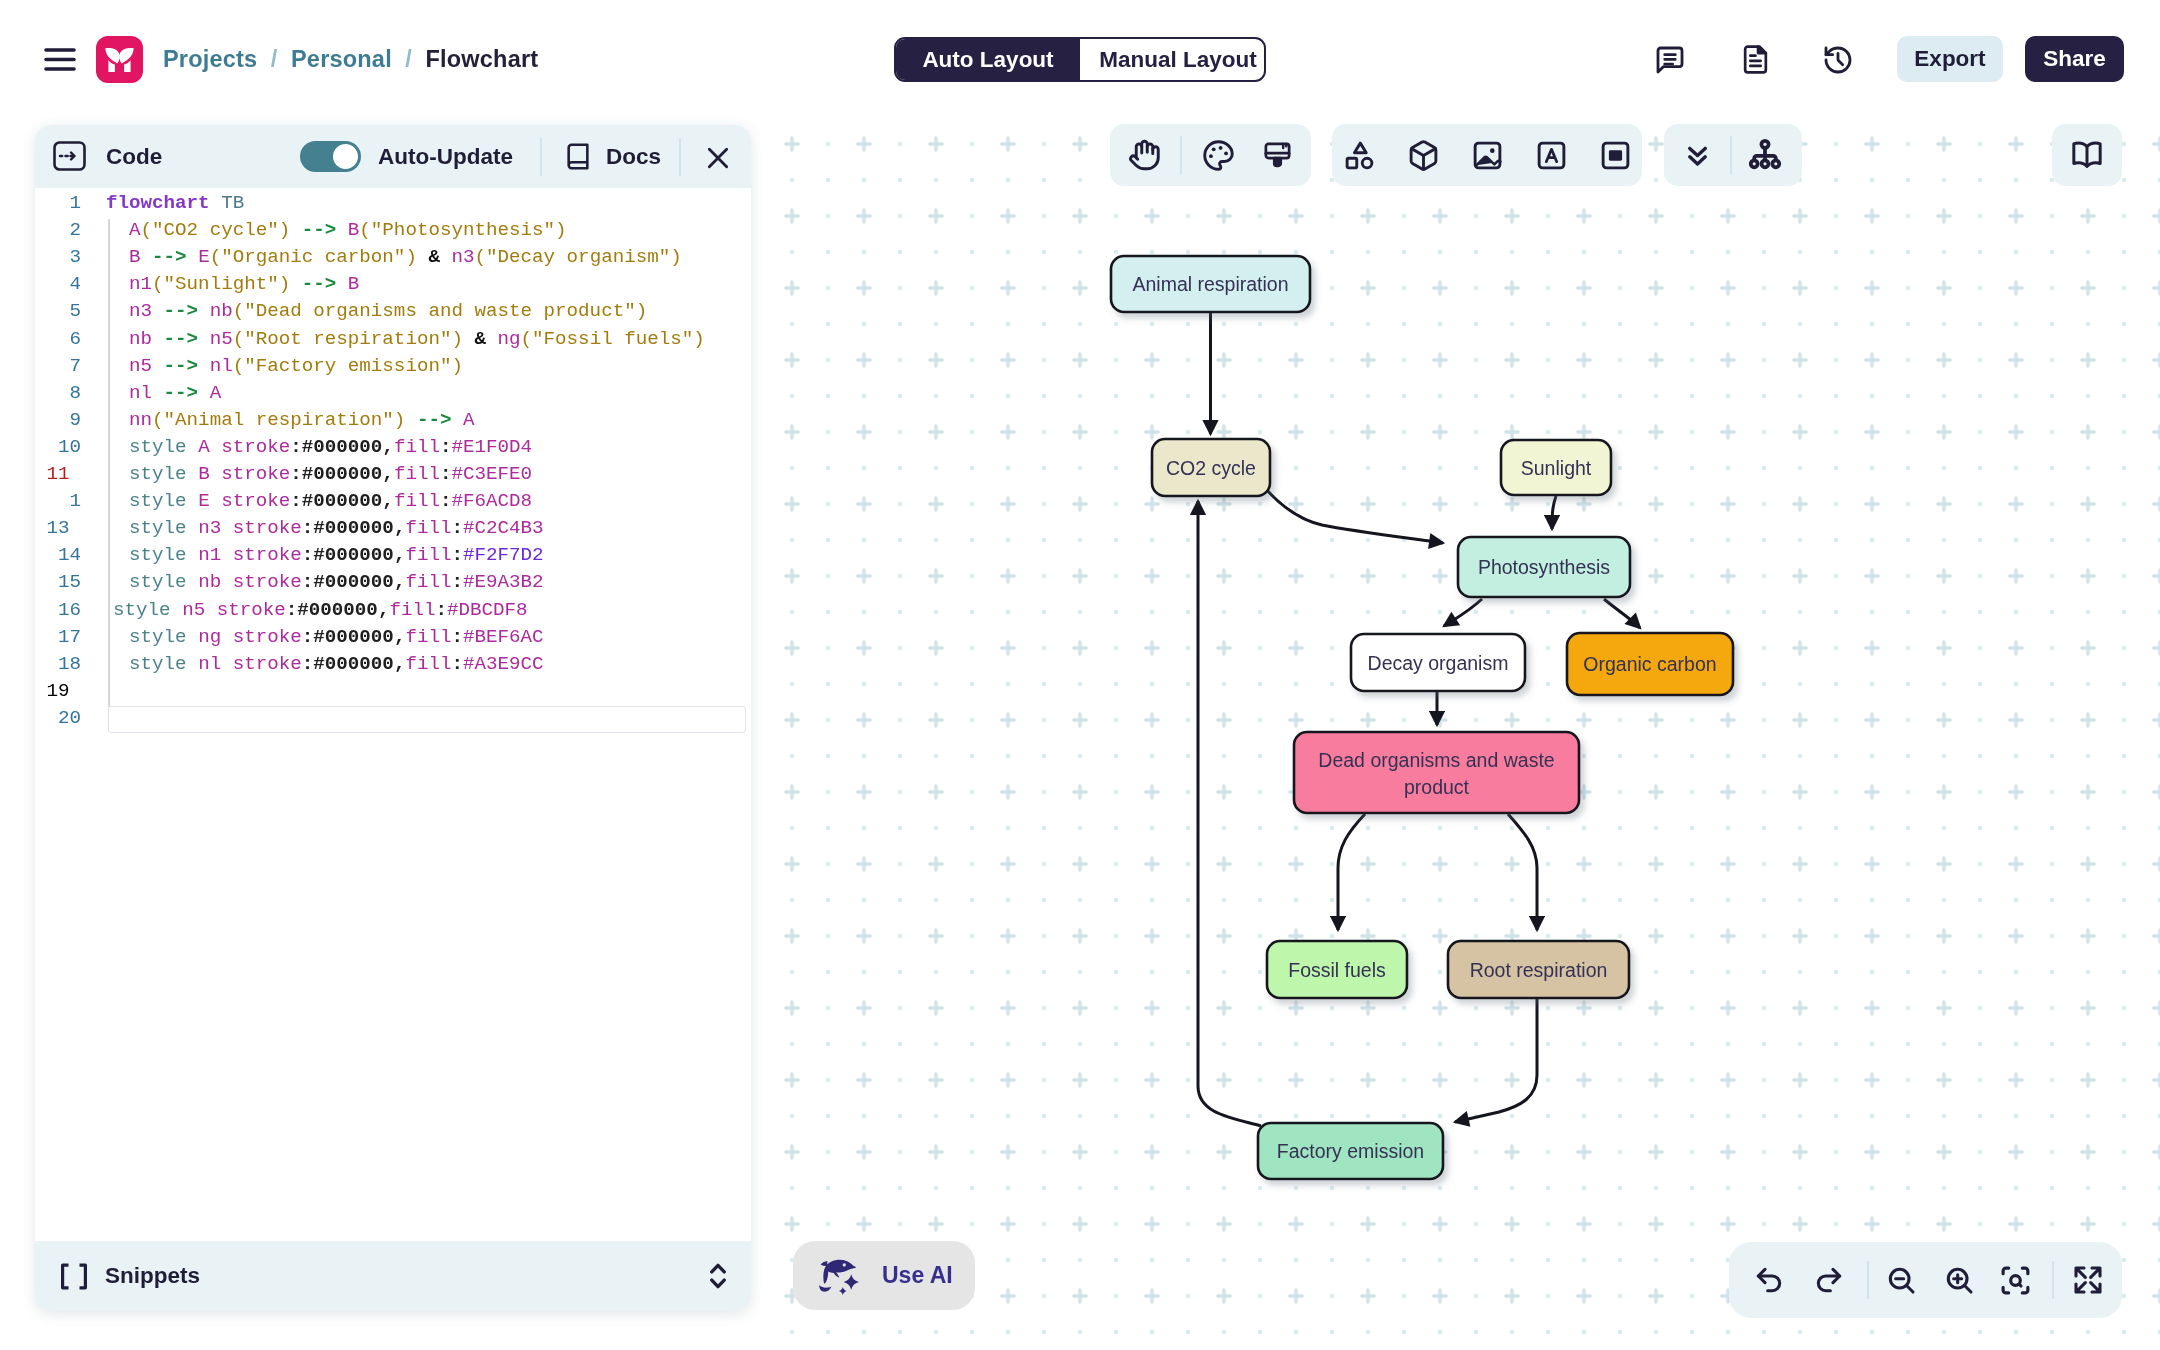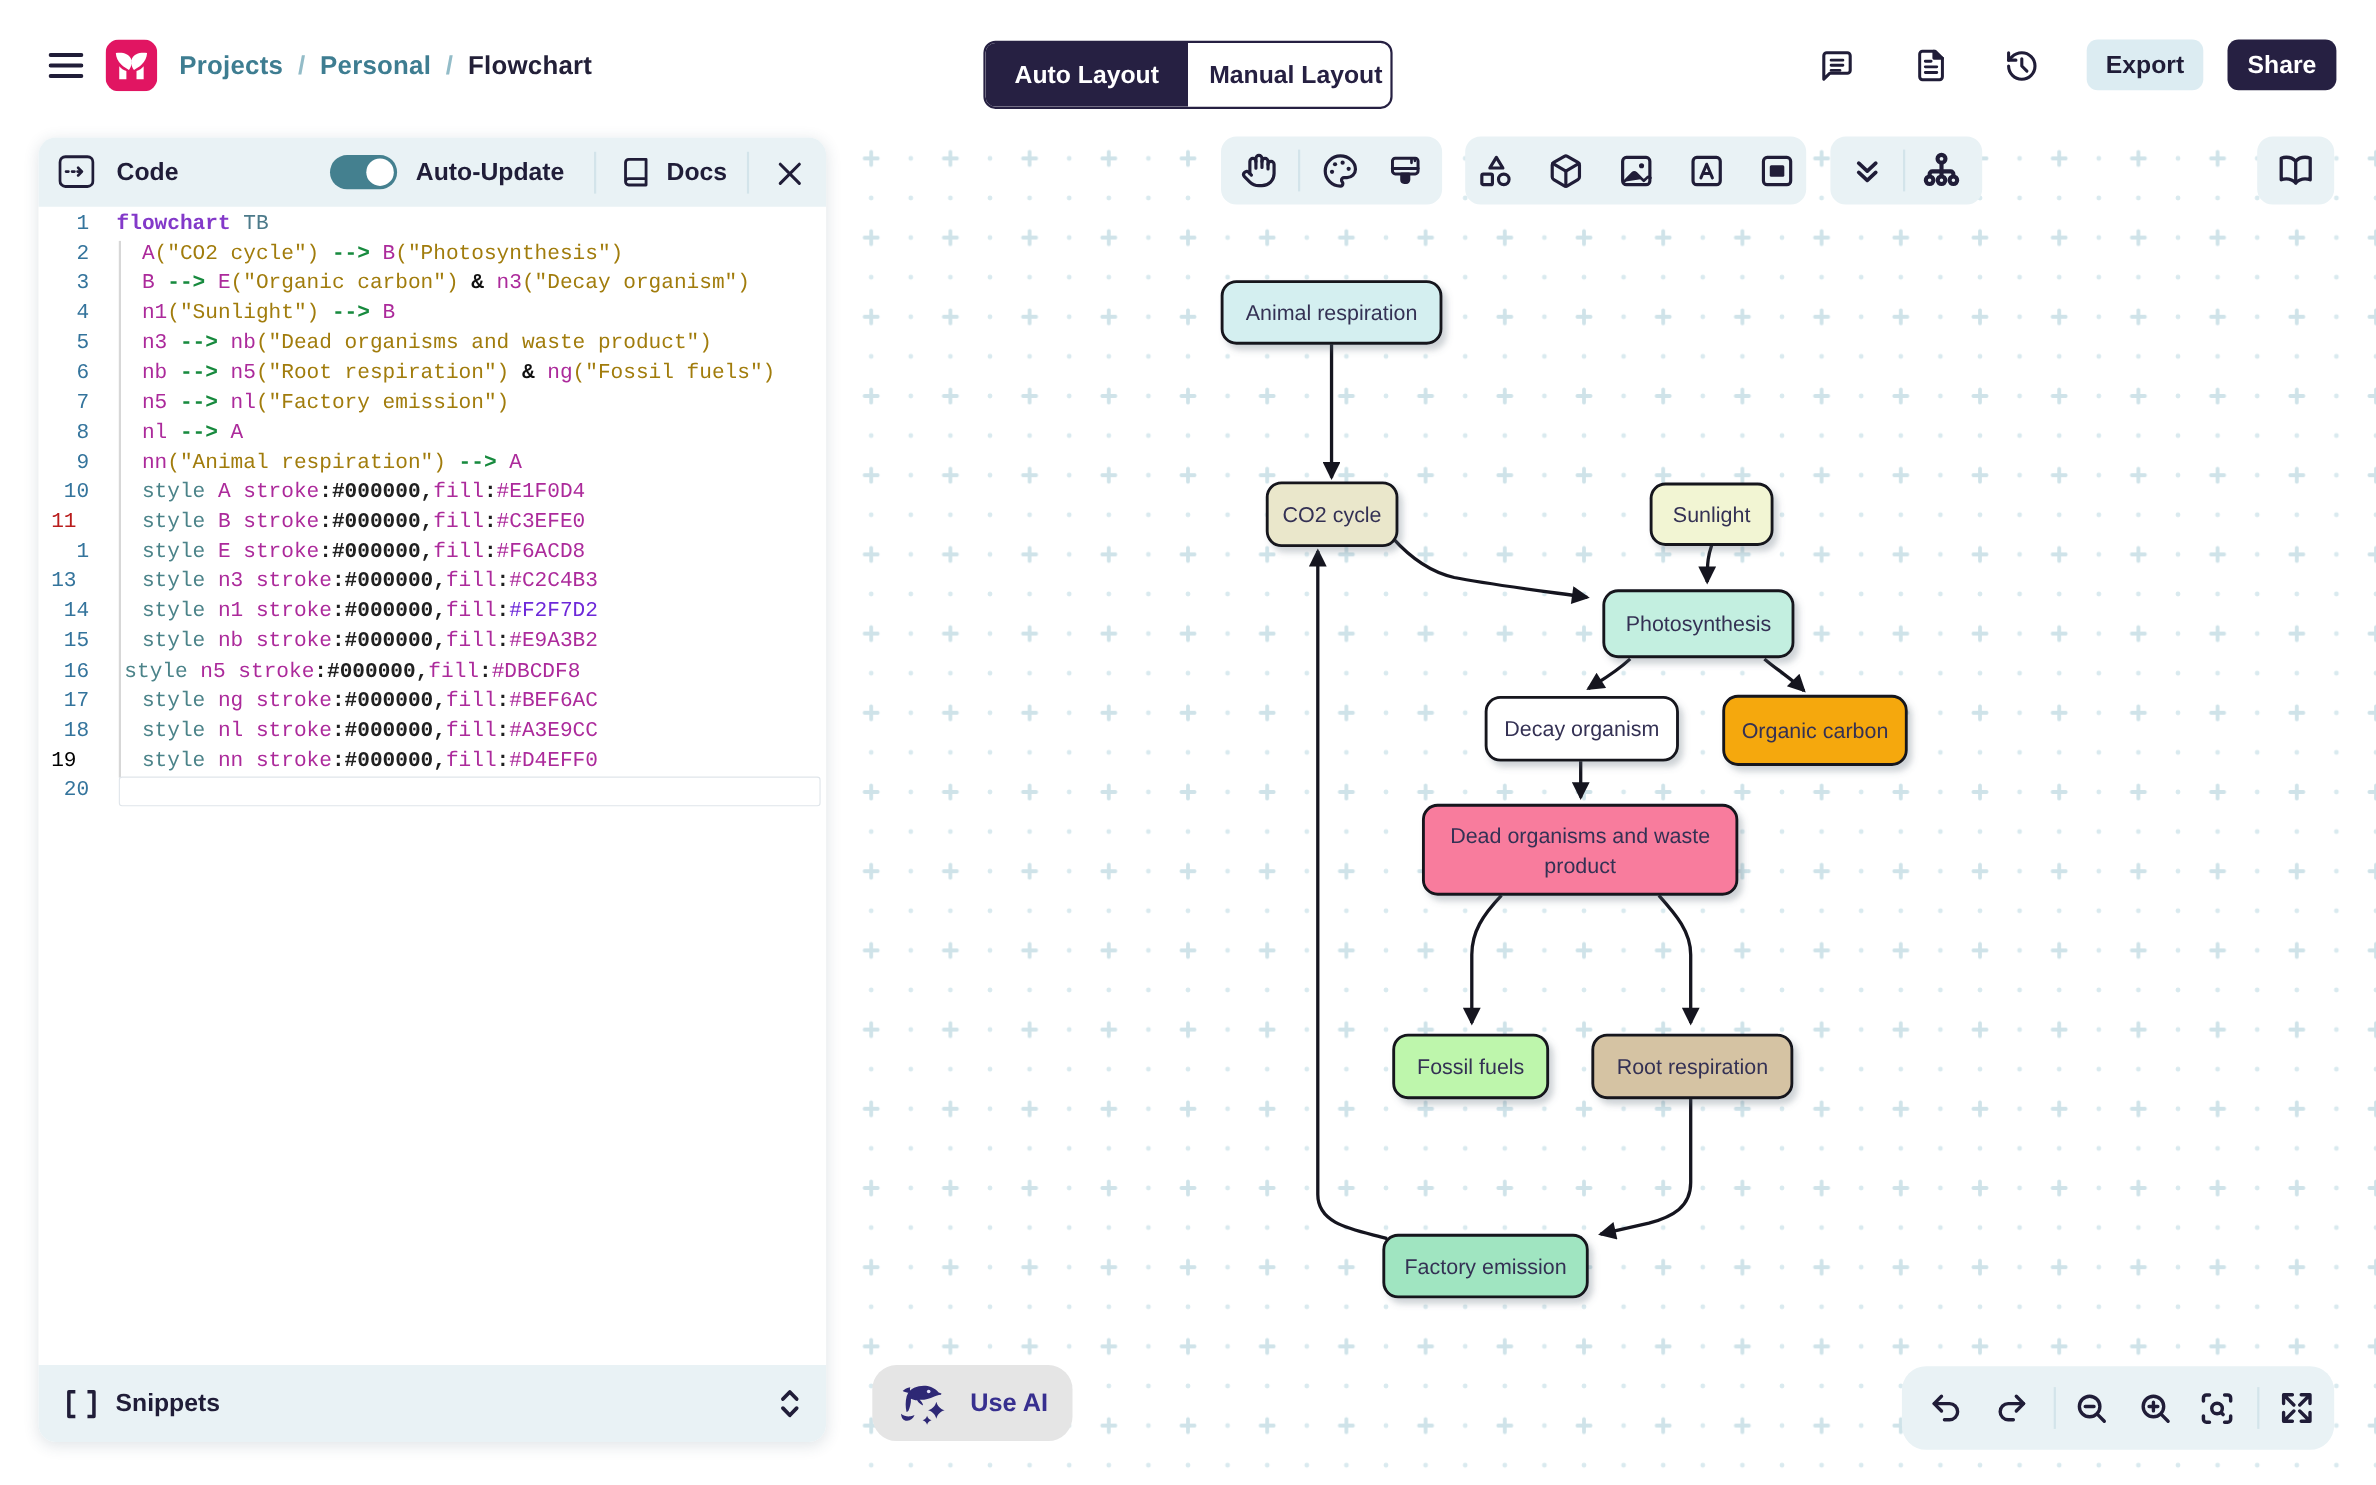--- a/index.html
+++ b/index.html
@@ -34,21 +34,21 @@
 
 <svg class="abs" style="left:96px;top:36px" width="47" height="47" viewBox="0 0 47 47">
   <rect x="0" y="0" width="47" height="47" rx="12" fill="#e11562"></rect>
   <path fill="#ffffff" d="M9.3 12.2 C15.6 11.2 21 13 23 17.2 C23.4 18.2 23.7 19.4 23.5 21.8 C23.3 24.4 22.6 26 21.2 27.6 C19 25.9 16.4 24.9 14.2 22.6 C11.2 19.9 9.5 16.4 9.3 12.2 Z
   M37.7 12.2 C31.4 11.2 26 13 24 17.2 C23.6 18.2 23.3 19.4 23.5 21.8 C23.7 24.4 24.4 26 25.8 27.6 C28 25.9 30.6 24.9 32.8 22.6 C35.8 19.9 37.5 16.4 37.7 12.2 Z
   M12.4 36 L12.4 24.2 C14 26.2 16.4 27.8 18.9 28.6 L18.9 36 Z
   M34.6 36 L34.6 24.2 C33 26.2 30.6 27.8 28.1 28.6 L28.1 36 Z"></path>
 </svg>
 <div class="abs" style="left:163px;top:46px;font-size:23.5px;font-weight:700;color:#3e7d91;letter-spacing:.2px;">Projects&nbsp;&nbsp;<span style="color:#93bcc8">/</span>&nbsp;&nbsp;Personal&nbsp;&nbsp;<span style="color:#93bcc8">/</span>&nbsp;&nbsp;<span style="color:#232038">Flowchart</span></div>
 
-<div class="abs" style="left:894px;top:37px;width:372px;height:62px;border:2.5px solid #262042;border-radius:11px;box-sizing:border-box;overflow:hidden;display:flex;background:#fff;gap:12px;">
+<div class="abs" style="left:894px;top:37px;width:372px;height:45px;border:2.5px solid #262042;border-radius:11px;box-sizing:border-box;overflow:hidden;display:flex;background:#fff;gap:12px;">
   <div style="width:184px;background:#262042;color:#fff;font-weight:700;font-size:22.5px;display:flex;align-items:center;justify-content:center;">Auto Layout</div>
   <div style="flex:1;color:#262042;font-weight:700;font-size:22.5px;display:flex;align-items:center;justify-content:center;">Manual Layout</div>
 </div>
 
 <svg class="abs" style="left:1654px;top:44px" width="32" height="32" viewBox="0 0 24 24" fill="none" stroke="#201d38" stroke-width="2.1" stroke-linecap="round" stroke-linejoin="round">
   <path d="M21 15a2 2 0 0 1-2 2H7l-4 4V5a2 2 0 0 1 2-2h14a2 2 0 0 1 2 2z"></path>
   <path d="M8 8h8M8 11.5h8M8 15h6" stroke-width="2.0"></path>
 </svg>
 
 <svg class="abs" style="left:1740px;top:43px" width="31" height="33" viewBox="0 0 24 24" fill="none" stroke="#201d38" stroke-width="2.1" stroke-linecap="round" stroke-linejoin="round">
@@ -246,21 +246,20 @@
 <div style="position:absolute;left:71px;top:352.3px;">  <span style="color:#4b8389;">style</span> <span style="color:#ac2a9b;">n1</span> <span style="color:#ac2a9b;">stroke</span><span style="color:#202020;font-weight:700;">:#000000,</span><span style="color:#ac2a9b;">fill</span><span style="color:#202020;font-weight:700;">:</span><span style="color:#6d28d9;">#F2F7D2</span></div>
 <div style="position:absolute;left:0px;top:379.4px;width:46px;text-align:right;color:#34749c;">15</div>
 <div style="position:absolute;left:71px;top:379.4px;">  <span style="color:#4b8389;">style</span> <span style="color:#ac2a9b;">nb</span> <span style="color:#ac2a9b;">stroke</span><span style="color:#202020;font-weight:700;">:#000000,</span><span style="color:#ac2a9b;">fill</span><span style="color:#202020;font-weight:700;">:</span><span style="color:#ac2a9b;">#E9A3B2</span></div>
 <div style="position:absolute;left:0px;top:406.5px;width:46px;text-align:right;color:#34749c;">16</div>
 <div style="position:absolute;left:55px;top:406.5px;">  <span style="color:#4b8389;">style</span> <span style="color:#ac2a9b;">n5</span> <span style="color:#ac2a9b;">stroke</span><span style="color:#202020;font-weight:700;">:#000000,</span><span style="color:#ac2a9b;">fill</span><span style="color:#202020;font-weight:700;">:</span><span style="color:#ac2a9b;">#DBCDF8</span></div>
 <div style="position:absolute;left:0px;top:433.6px;width:46px;text-align:right;color:#34749c;">17</div>
 <div style="position:absolute;left:71px;top:433.6px;">  <span style="color:#4b8389;">style</span> <span style="color:#ac2a9b;">ng</span> <span style="color:#ac2a9b;">stroke</span><span style="color:#202020;font-weight:700;">:#000000,</span><span style="color:#ac2a9b;">fill</span><span style="color:#202020;font-weight:700;">:</span><span style="color:#ac2a9b;">#BEF6AC</span></div>
 <div style="position:absolute;left:0px;top:460.7px;width:46px;text-align:right;color:#34749c;">18</div>
 <div style="position:absolute;left:71px;top:460.7px;">  <span style="color:#4b8389;">style</span> <span style="color:#ac2a9b;">nl</span> <span style="color:#ac2a9b;">stroke</span><span style="color:#202020;font-weight:700;">:#000000,</span><span style="color:#ac2a9b;">fill</span><span style="color:#202020;font-weight:700;">:</span><span style="color:#ac2a9b;">#A3E9CC</span></div>
 <div style="position:absolute;left:0px;top:487.8px;width:46px;text-align:center;color:#000000;">19</div>
-<div style="position:absolute;left:71px;top:487.8px;">  <span style="color:#4b8389;">style</span> <span style="color:#ac2a9b;">nn</span> <span style="color:#ac2a9b;">stroke</span><span style="color:#202020;font-weight:700;">:#000000,</span><span style="color:#ac2a9b;">fill</span><span style="color:#202020;font-weight:700;">:</span><span style="color:#ac2a9b;">#D4EFF0</span></div>
 <div style="position:absolute;left:0px;top:514.9px;width:46px;text-align:right;color:#34749c;">20</div>
 <div style="position:absolute;left:73px;top:29px;width:1.5px;height:488px;background:#d7d7d7;"></div>
 <div style="position:absolute;left:73px;top:515.9px;width:636px;height:25px;border:1.5px solid #dfe5ea;border-radius:3px;"></div>
 </div>
 <div class="abs" style="left:793px;top:1241px;width:182px;height:69px;background:#e5e5e5;border-radius:22px;display:flex;align-items:center;">
   <svg style="margin-left:21px" width="58" height="58" viewBox="0 0 60 60" fill="#2e2875">
     <path d="M10.5 38 C9.4 33.5 9.3 28 10.6 23.2 C11.8 19.6 14.2 16.8 17.6 15.2 C22.5 12.9 29 12.6 33.5 14.4 C36.8 15.7 39.2 17.6 40.7 19.5 L43.3 20.6 L42.9 21.7 C40.1 22.1 38.1 22.5 36.6 23.3 C31.5 25.9 26.5 26.7 22.8 26.4 C24.5 28.1 25.8 29.9 26.1 31.7 C23.6 30.8 21.6 29.1 20.4 26.9 C18.2 26.7 16.2 26.2 14.6 25.4 C14.9 29.2 13.6 33.8 12.4 36.4 C11.9 37 11.2 37.6 10.5 38 Z"></path>
     <path d="M15.2 19.8 C12.2 20.2 9.2 19.6 6.8 18.2 C8.6 16.2 11.2 14.9 14 14.6 C13.3 16.3 13.7 18.2 15.2 19.8 Z"></path>
     <circle cx="31.3" cy="18.6" r="1.7" fill="#e2e0f8"></circle>
     <path d="M5.3 39.6 C7.9 41.7 11.1 42.5 14.3 42 C15.6 41.8 16.9 41.4 18 40.8 C17 43.9 14.3 46 11 46.2 C7.7 46.3 5.6 43.8 5.3 39.6 Z"></path>

